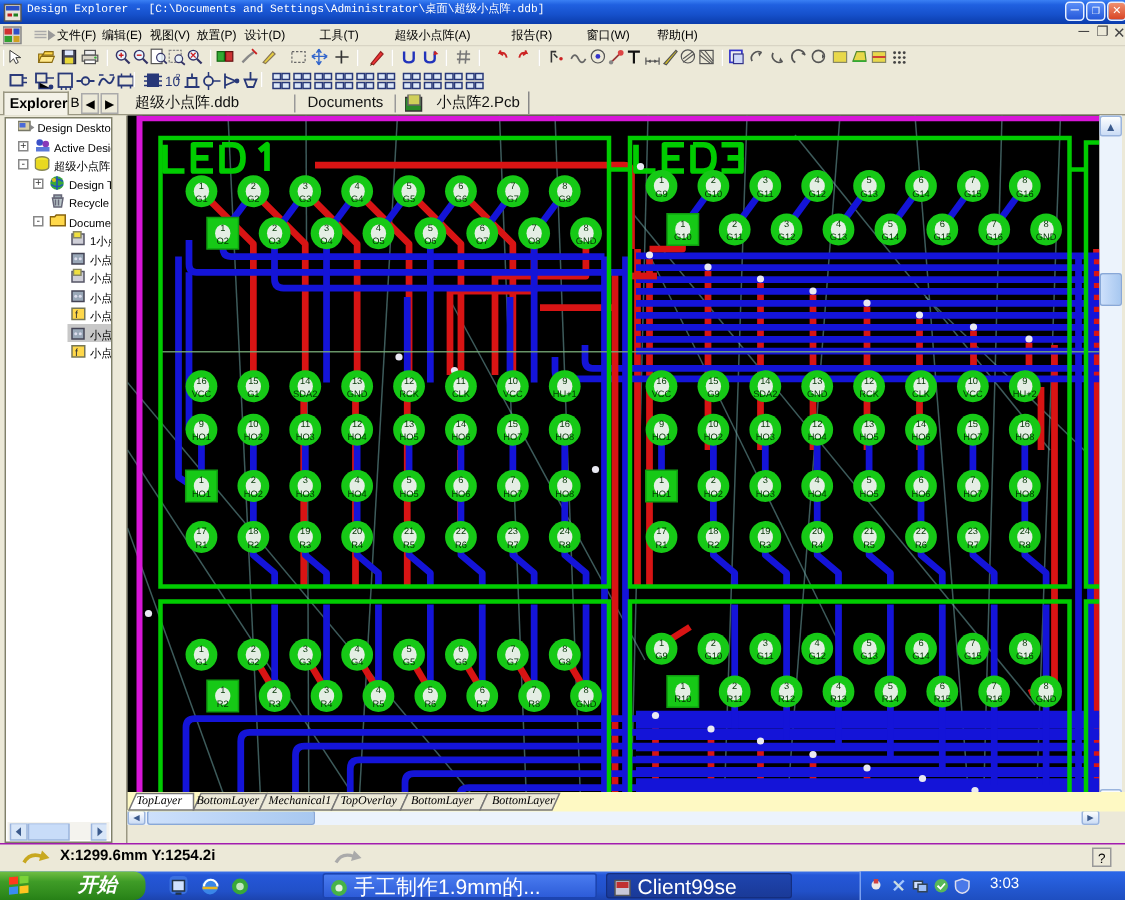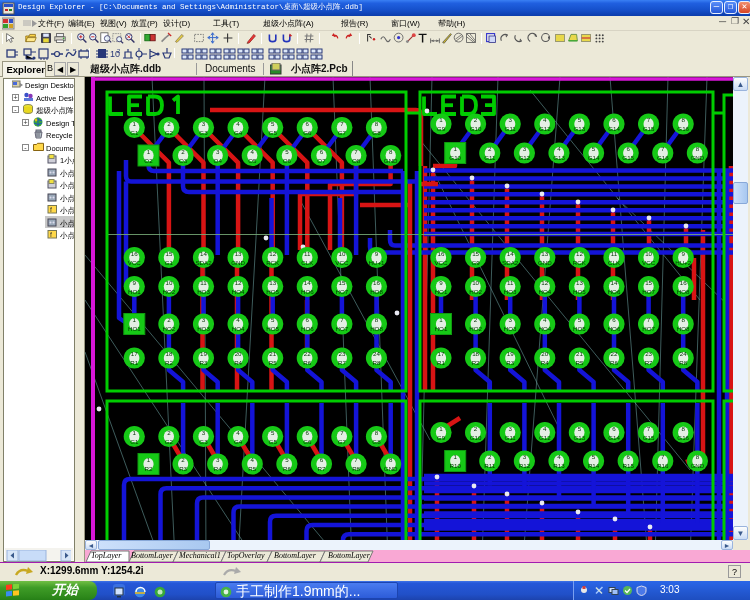--- a/index.html
+++ b/index.html
@@ -12,36 +12,36 @@
 
 #menu{left:0;top:16px;width:750px;height:15px;background:#ece9d8;font-size:8px;color:#000;border-bottom:1px solid #d8d4c4}
 #menu span.m{position:absolute;top:2px}
 
 #tb1{left:0;top:31px;width:750px;height:15px;background:#ece9d8}
 #tb2{left:0;top:46px;width:750px;height:14px;background:#ece9d8}
 
 #tabrow{left:0;top:60px;width:750px;height:17px;background:#ece9d8;font-size:11px}
 .etab{position:absolute;left:2px;top:1px;width:44px;height:16px;background:#f4f2e8;border:1px solid #9a9782;border-bottom:none;font-weight:bold;text-align:right;line-height:15px;font-size:9.5px}
 .abtn{position:absolute;top:2px;height:14px;background:#ece9d8;border:1px solid #aaa;text-align:center;font-size:8px;line-height:13px}
-.dtab{position:absolute;top:1px;height:16px;line-height:15px;font-size:10px;color:#111;padding:0 5px;font-weight:bold}
+.dtab{position:absolute;top:1px;height:16px;line-height:15px;font-size:10px;color:#111;padding:0 5px;font-weight:normal}
 
 #lpanel{left:0;top:77px;width:85px;height:485px;background:#ece9d8;border-right:1px solid #9a9782}
 #tree{position:absolute;left:3px;top:1px;width:72px;height:484px;background:#ffffff;border:1px solid #808069;font-size:7.5px;white-space:nowrap;overflow:hidden}
 .ti{position:absolute;left:2px;height:12px;line-height:12px;color:#000}
 .ti .ic{display:inline-block;width:11px;height:10px;vertical-align:-1px;margin-right:2px}
 #lscroll{position:absolute;left:5px;top:471px;width:68px;height:12px;background:#f4f3ee}
 
 #canvas{left:85px;top:77px;width:648px;height:463px;background:#000}
 
 #vscroll{left:733px;top:77px;width:15px;height:463px;background:#ecf3fc}
 #hscroll{left:85px;top:540px;width:648px;height:10px;background:#ecf3fc}
 .sbtn{position:absolute;background:linear-gradient(#fdfefe,#cbdcf5);border:1px solid #9ab4dd;border-radius:2px;color:#3b5a8c;text-align:center}
 .sthumb{position:absolute;background:linear-gradient(90deg,#cde0fb,#a8c8f0);border:1px solid #88a8d8;border-radius:2px}
 
-#ltabs{left:85px;top:550px;width:665px;height:13px;background:#f9a8d4;font-size:8px;font-family:"Liberation Serif",serif;font-style:italic}
+#ltabs{left:85px;top:528px;width:665px;height:13px;background:#fef9c3;font-size:8px;font-family:"Liberation Serif",serif;font-style:italic}
 #ltabs span{position:absolute;top:0;height:12px;line-height:12px;color:#000}
 
 #status{left:0;top:562px;width:750px;height:18px;background:#ece9d8;font-size:10px;font-weight:bold;color:#000;border-top:1px solid #a21caf}
 
 #task{left:0;top:581px;width:750px;height:19px;background:linear-gradient(#3f74e8 0%,#2557d8 12%,#2150c8 70%,#1c43ae 100%)}
 #start{position:absolute;left:0;top:0;width:97px;height:19px;border-radius:0 8px 8px 0;background:linear-gradient(#71bf44 0%,#3f9c27 35%,#2f8a1c 80%,#268016 100%);color:#fff;font-size:13px;font-style:italic;font-weight:bold;line-height:18px}
 .tkbtn{position:absolute;top:1px;height:17px;border-radius:2px;color:#fff;font-size:14px;line-height:16px;white-space:nowrap;overflow:hidden}
 .tray{position:absolute;right:0;top:0;width:177px;height:19px;background:linear-gradient(#2a66e8,#1e4ec0);border-left:1px solid #7aa0f0;color:#fff;font-size:10px}
 .qi{position:absolute;top:3px;width:12px;height:12px;border-radius:3px}
 </style></head>
@@ -1261,20 +1261,27 @@
           <circle cx="6" cy="6" r="5.3" fill="#38a838"></circle>
           <circle cx="6" cy="6" r="2.5" fill="#bfe8bf"></circle>
         </svg></div>
  <div class="tkbtn" style="left:215px;width:183px;background:linear-gradient(#4a7cf0,#2d5cd8);border:1px solid #1c44b0">
    <svg style="position:absolute;left:4px;top:2.5px" width="12" height="12">
           <circle cx="6" cy="6" r="5.3" fill="#47b347"></circle>
           <circle cx="6" cy="6" r="2.4" fill="#dff3df"></circle>
         </svg>
    <span style="margin-left:20px">手工制作1.9mm的...</span>
  </div>
+ <div class="tkbtn" style="left:404px;width:124px;background:linear-gradient(#1e44ae,#1a3a98);border:1px solid #142e80">
+   <svg style="position:absolute;left:4px;top:2.5px" width="12" height="12">
+          <rect x="1" y="1" width="10" height="10" fill="#c8c8d8" stroke="#555"></rect>
+          <rect x="2" y="2" width="8" height="4" fill="#c03030"></rect>
+        </svg>
+   <span style="margin-left:20px">Client99se</span>
+ </div>
  <div class="tray">
    <svg class="abs" style="left:5px;top:4px" width="12" height="11">
           <circle cx="5" cy="5" r="3" fill="#e8e8e8"></circle>
           <rect x="3.5" y="1" width="3" height="3" fill="#d04040"></rect>
         </svg>
    <svg class="abs" style="left:20px;top:4px" width="11" height="11">
           <path d="M2 8.5 L8.5 2" stroke="#9fc4ff" stroke-width="1.6"></path>
           <path d="M2 2.5 l6 6" stroke="#cdd" stroke-width="1.6"></path>
         </svg>
    <svg class="abs" style="left:34px;top:4px" width="11" height="11">

